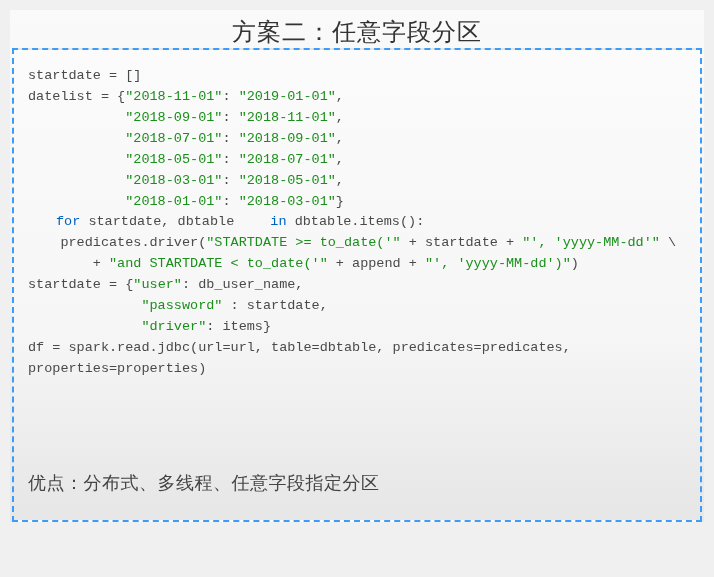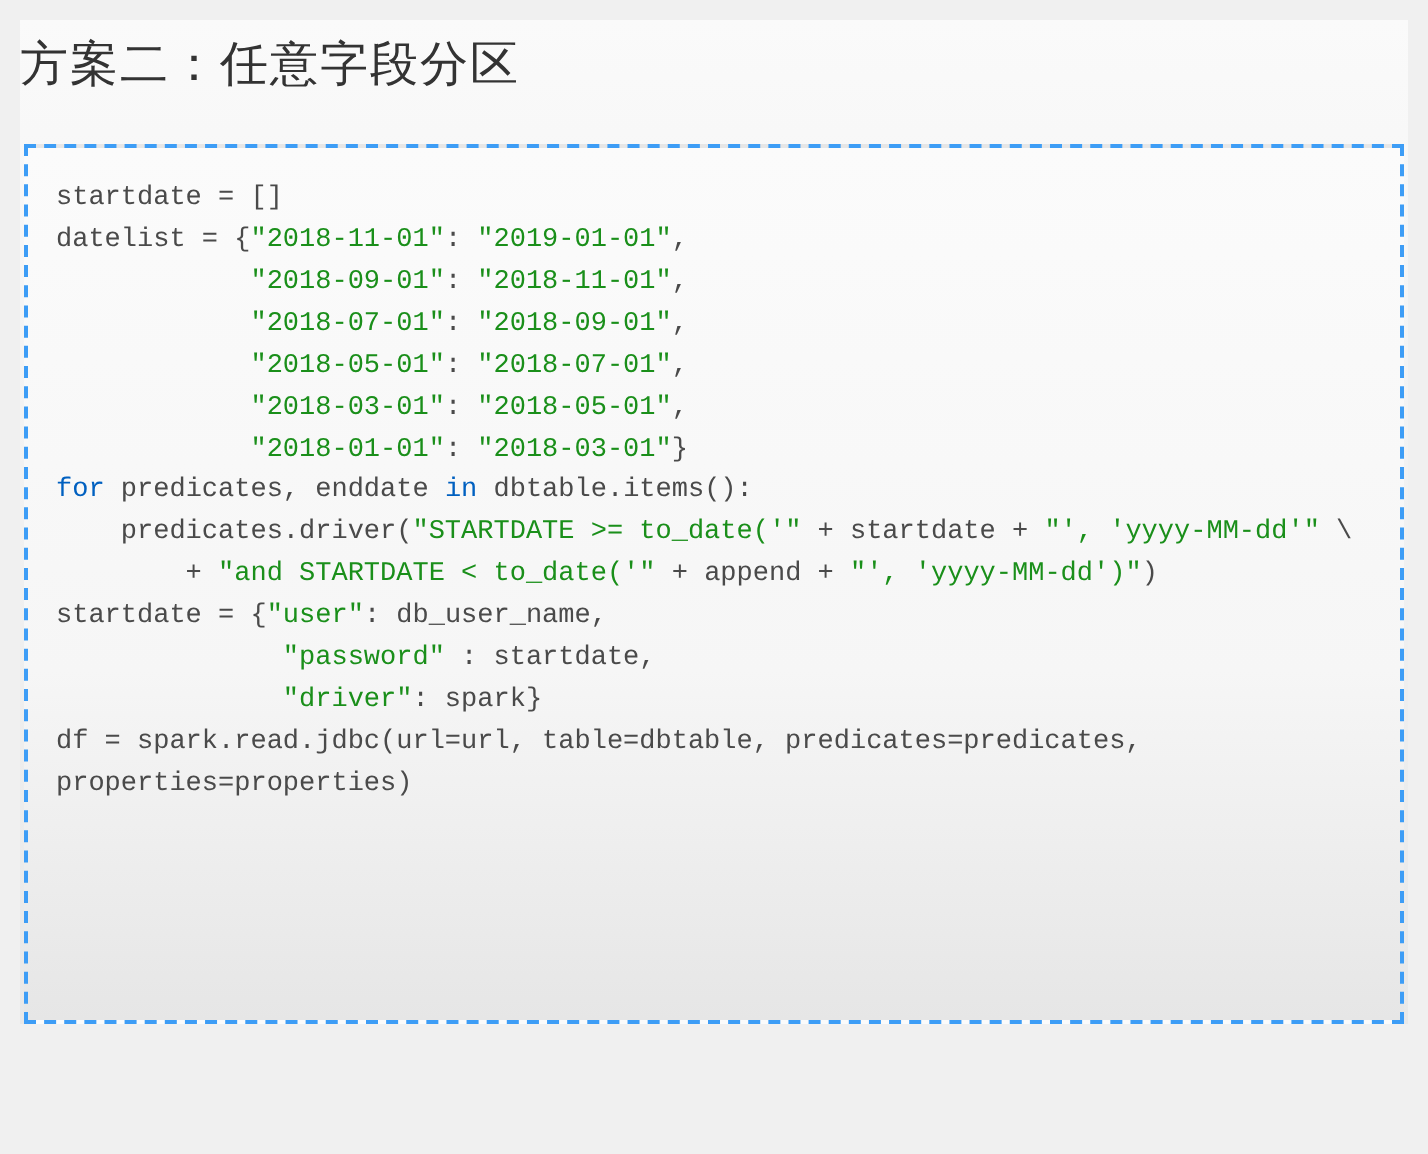--- a/index.html
+++ b/index.html
@@ -6,42 +6,42 @@
   body {
     background: #f0f0f0;
     font-family: "Microsoft YaHei", "PingFang SC", sans-serif;
     padding: 10px;
   }
   .panel {
     width: 694px;
     background: linear-gradient(to bottom, #fafafa 0%, #e8e8e8 100%);
   }
   .title {
-    text-align: left;
+    text-align: center;
     font-size: 24px;
     color: #333;
-    padding: 6px 0 24px 0;
+    padding: 6px 0 0 0;
     letter-spacing: 1px;
   }
   .dashed-box {
     border: 2px dashed #3d9df6;
     padding: 16px 14px 20px 14px;
     margin: 0 2px 2px 2px;
     background: linear-gradient(to bottom, #fbfbfb 0%, #f6f6f6 60%, #e6e6e6 100%);
   }
   .code {
     font-family: Consolas, "Courier New", monospace;
     font-size: 13.5px;
     line-height: 1.55;
     color: #4a4a4a;
     white-space: pre;
     
   }
   .c-str { color: #1a8f1a; }
-  .c-kw  { color: #0060c0; }
+  .c-kw  { color: #0060c0; margin-left: 28px; }
   .notes {
     font-size: 18px;
     color: #444;
     line-height: 1.9;
     margin-top: 86px;
     letter-spacing: 0.5px;
   }
 </style>
 </head>
 <body>
@@ -49,24 +49,25 @@
 <div class="panel">
   <div class="title">方案二：任意字段分区</div>
   <div class="dashed-box">
     <div class="code"><span>startdate = []</span>
 <span>datelist = {</span><span class="c-str">"2018-11-01"</span><span>: </span><span class="c-str">"2019-01-01"</span><span>,</span>
 <span>            </span><span class="c-str">"2018-09-01"</span><span>: </span><span class="c-str">"2018-11-01"</span><span>,</span>
 <span>            </span><span class="c-str">"2018-07-01"</span><span>: </span><span class="c-str">"2018-09-01"</span><span>,</span>
 <span>            </span><span class="c-str">"2018-05-01"</span><span>: </span><span class="c-str">"2018-07-01"</span><span>,</span>
 <span>            </span><span class="c-str">"2018-03-01"</span><span>: </span><span class="c-str">"2018-05-01"</span><span>,</span>
 <span>            </span><span class="c-str">"2018-01-01"</span><span>: </span><span class="c-str">"2018-03-01"</span><span>}</span>
-<span class="c-kw">for</span><span> predicates, enddate </span><span class="c-kw">in</span><span> dbtable.items():</span>
+<span class="c-kw">for</span><span> startdate, dbtable </span><span class="c-kw">in</span><span> dbtable.items():</span>
 <span>    predicates.driver(</span><span class="c-str">"STARTDATE &gt;= to_date('"</span><span> + startdate + </span><span class="c-str">"', 'yyyy-MM-dd'"</span><span> \</span>
 <span>        + </span><span class="c-str">"and STARTDATE &lt; to_date('"</span><span> + append + </span><span class="c-str">"', 'yyyy-MM-dd')"</span><span>)</span>
 <span>startdate = {</span><span class="c-str">"user"</span><span>: db_user_name,</span>
 <span>              </span><span class="c-str">"password"</span><span> : startdate,</span>
-<span>              </span><span class="c-str">"driver"</span><span>: spark}</span>
+<span>              </span><span class="c-str">"driver"</span><span>: items}</span>
 <span>df = spark.read.jdbc(url=url, table=dbtable, predicates=predicates,</span>
 <span>properties=properties)</span></div>
     <div class="notes">
+      <div>优点：分布式、多线程、任意字段指定分区</div>
     </div>
   </div>
 </div>
 
 </body></html>

